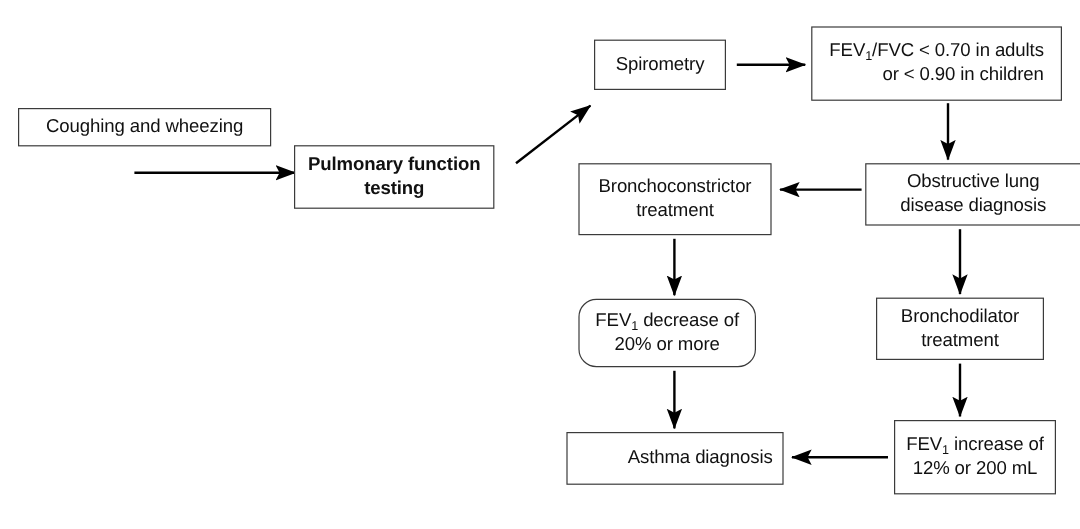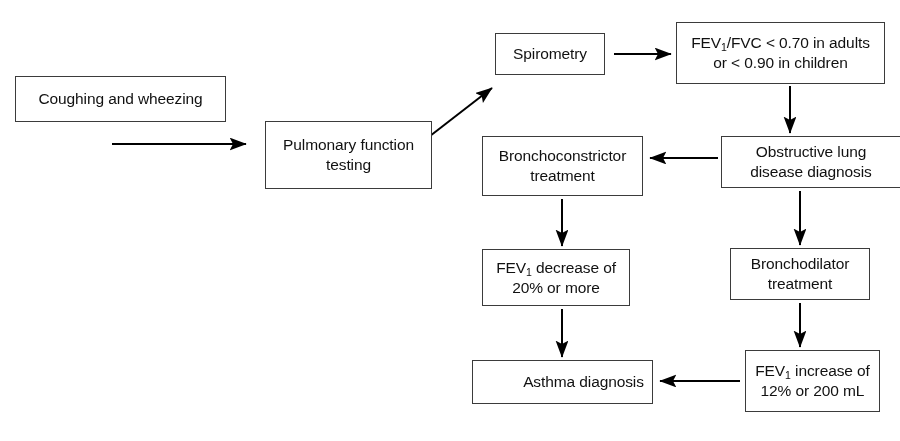--- a/index.html
+++ b/index.html
@@ -68,42 +68,42 @@
         <line x1="790" y1="86" x2="790" y2="133" stroke="#000000" stroke-width="2" marker-end="url(#arrowhead)"></line>
         <line x1="718" y1="158" x2="650" y2="158" stroke="#000000" stroke-width="2" marker-end="url(#arrowhead)"></line>
         <line x1="800" y1="191" x2="800" y2="245" stroke="#000000" stroke-width="2" marker-end="url(#arrowhead)"></line>
         <line x1="562" y1="199" x2="562" y2="246" stroke="#000000" stroke-width="2" marker-end="url(#arrowhead)"></line>
         <line x1="800" y1="303" x2="800" y2="347" stroke="#000000" stroke-width="2" marker-end="url(#arrowhead)"></line>
         <line x1="562" y1="309" x2="562" y2="357" stroke="#000000" stroke-width="2" marker-end="url(#arrowhead)"></line>
         <line x1="740" y1="381" x2="660" y2="381" stroke="#000000" stroke-width="2" marker-end="url(#arrowhead)"></line>
       </g>
   </svg>
   <div id="node-layer">
-      <div class="node" style="left: 15px; top: 76px; width: 211px; height: 46px; border-color: rgb(59, 59, 59);">
+      <div class="node" style="left: 15px; top: 90px; width: 211px; height: 32px; border-color: rgb(59, 59, 59);">
         <span class="txt">Coughing and wheezing</span>
       </div>
-      <div class="node" style="left: 265px; top: 121px; width: 167px; height: 68px; border-color: rgb(59, 59, 59);">
+      <div class="node" style="left: 245px; top: 121px; width: 167px; height: 53px; border-color: rgb(59, 59, 59); font-weight: bold;">
         <span class="txt">Pulmonary function<br>testing</span>
       </div>
       <div class="node" style="left: 495px; top: 33px; width: 110px; height: 42px; border-color: rgb(59, 59, 59); justify-content: center;">
         <span class="txt">Spirometry</span>
       </div>
-      <div class="node" style="left: 676px; top: 22px; width: 209px; height: 62px; border-color: rgb(59, 59, 59);">
+      <div class="node" style="left: 676px; top: 22px; width: 209px; height: 62px; border-color: rgb(59, 59, 59); text-align: right;">
         <span class="txt">FEV<sub>1</sub>/FVC &lt; 0.70 in adults<br>or &lt; 0.90 in children</span>
       </div>
       <div class="node" style="left: 721px; top: 136px; width: 180px; height: 52px; border-color: rgb(59, 59, 59);">
         <span class="txt">Obstructive lung<br>disease diagnosis</span>
       </div>
       <div class="node" style="left: 482px; top: 136px; width: 161px; height: 60px; border-color: rgb(59, 59, 59); text-align: center;">
         <span class="txt">Bronchoconstrictor<br>treatment</span>
       </div>
       <div class="node" style="left: 730px; top: 248px; width: 140px; height: 52px; border-color: rgb(59, 59, 59);">
         <span class="txt">Bronchodilator<br>treatment</span>
       </div>
-      <div class="node" style="left: 482px; top: 249px; width: 148px; height: 57px; border-color: rgb(59, 59, 59);">
+      <div class="node" style="left: 482px; top: 249px; width: 148px; height: 57px; border-color: rgb(59, 59, 59); border-radius: 15px;">
         <span class="txt">FEV<sub>1</sub> decrease of<br>20% or more</span>
       </div>
       <div class="node" style="left: 745px; top: 350px; width: 135px; height: 62px; border-color: rgb(59, 59, 59); text-align: center;">
         <span class="txt">FEV<sub>1</sub> increase of<br>12% or 200 mL</span>
       </div>
       <div class="node" style="left: 472px; top: 360px; width: 181px; height: 44px; border-color: rgb(59, 59, 59); padding-left: 48px;">
         <span class="txt">Asthma diagnosis</span>
       </div>
     </div>
 </div>

